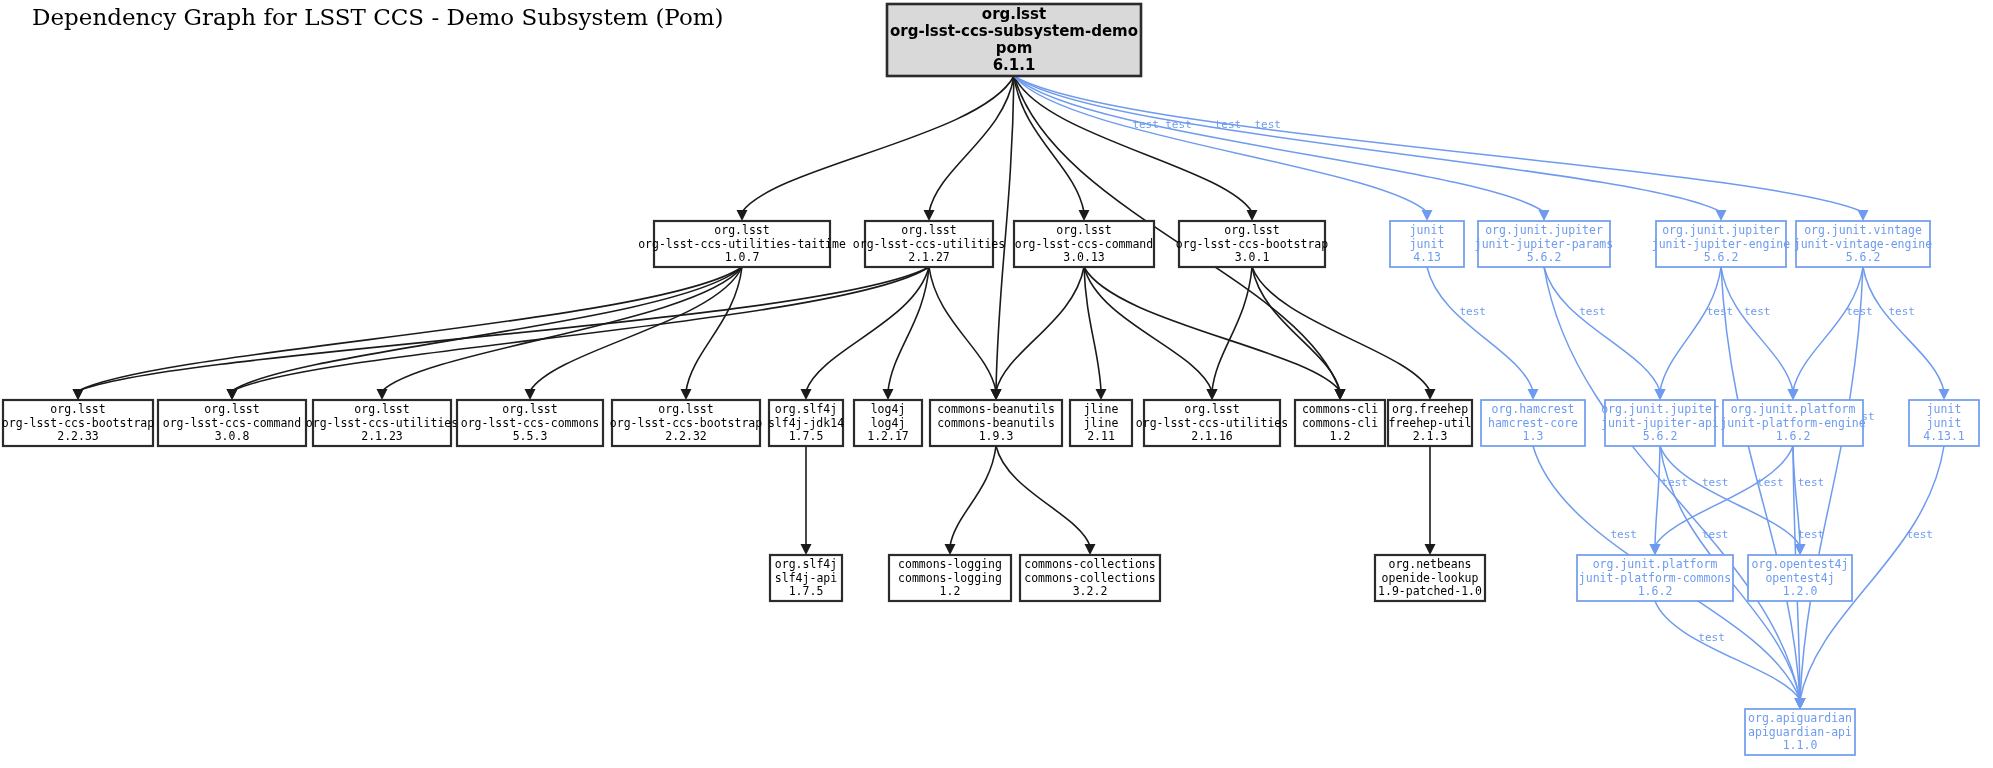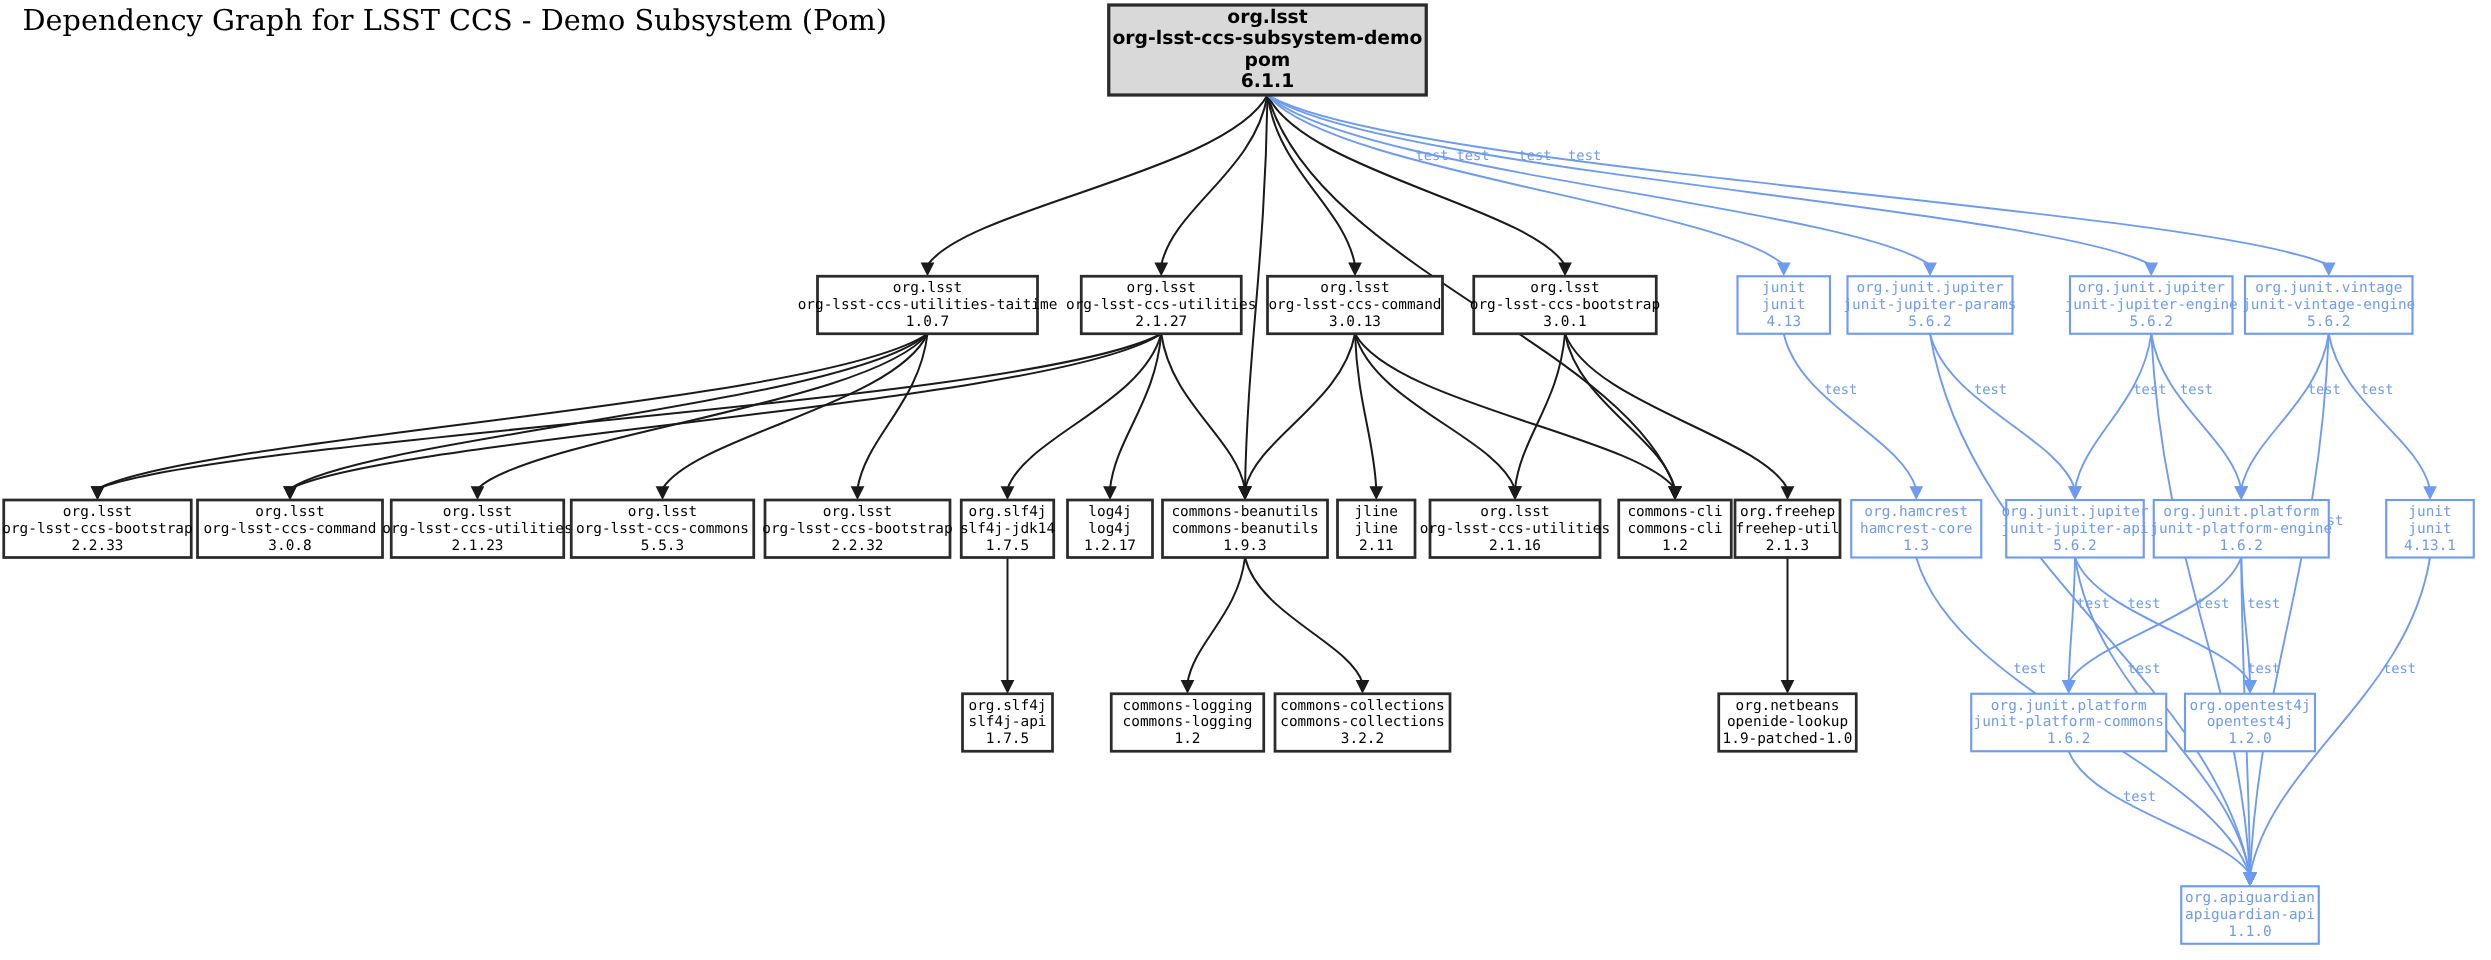--- a/index.html
+++ b/index.html
@@ -1,20 +1,20 @@
 <!DOCTYPE html>
 <html><head>
 <meta charset="utf-8">
 <style>
   html,body{margin:0;padding:0;background:#ffffff;}
   body{width:1993px;height:768px;overflow:hidden;
        font-family:"DejaVu Sans","Liberation Sans",sans-serif;}
   #graph-root{position:relative;width:1993px;height:768px;}
   #title{
-    position:absolute;left:18px;top:4px;
+    position:absolute;left:32px;top:4px;
     font-family:"DejaVu Serif","Liberation Serif",serif;
     font-size:23px;color:#000;white-space:nowrap;
   }
   svg#canvas{position:absolute;left:0;top:0;width:1993px;height:768px;}
   .node-box{fill:#ffffff;stroke:#2b2b2b;stroke-width:2.2;}
   .node-box.root{fill:#d9d9d9;stroke:#2b2b2b;stroke-width:2.6;}
   .node-box.test-scope{fill:#ffffff;stroke:#6e9bef;stroke-width:1.7;}
   .node-text{
     font-family:"DejaVu Sans Mono","Liberation Mono",monospace;
     font-size:11.5px;fill:#000;text-anchor:middle;

